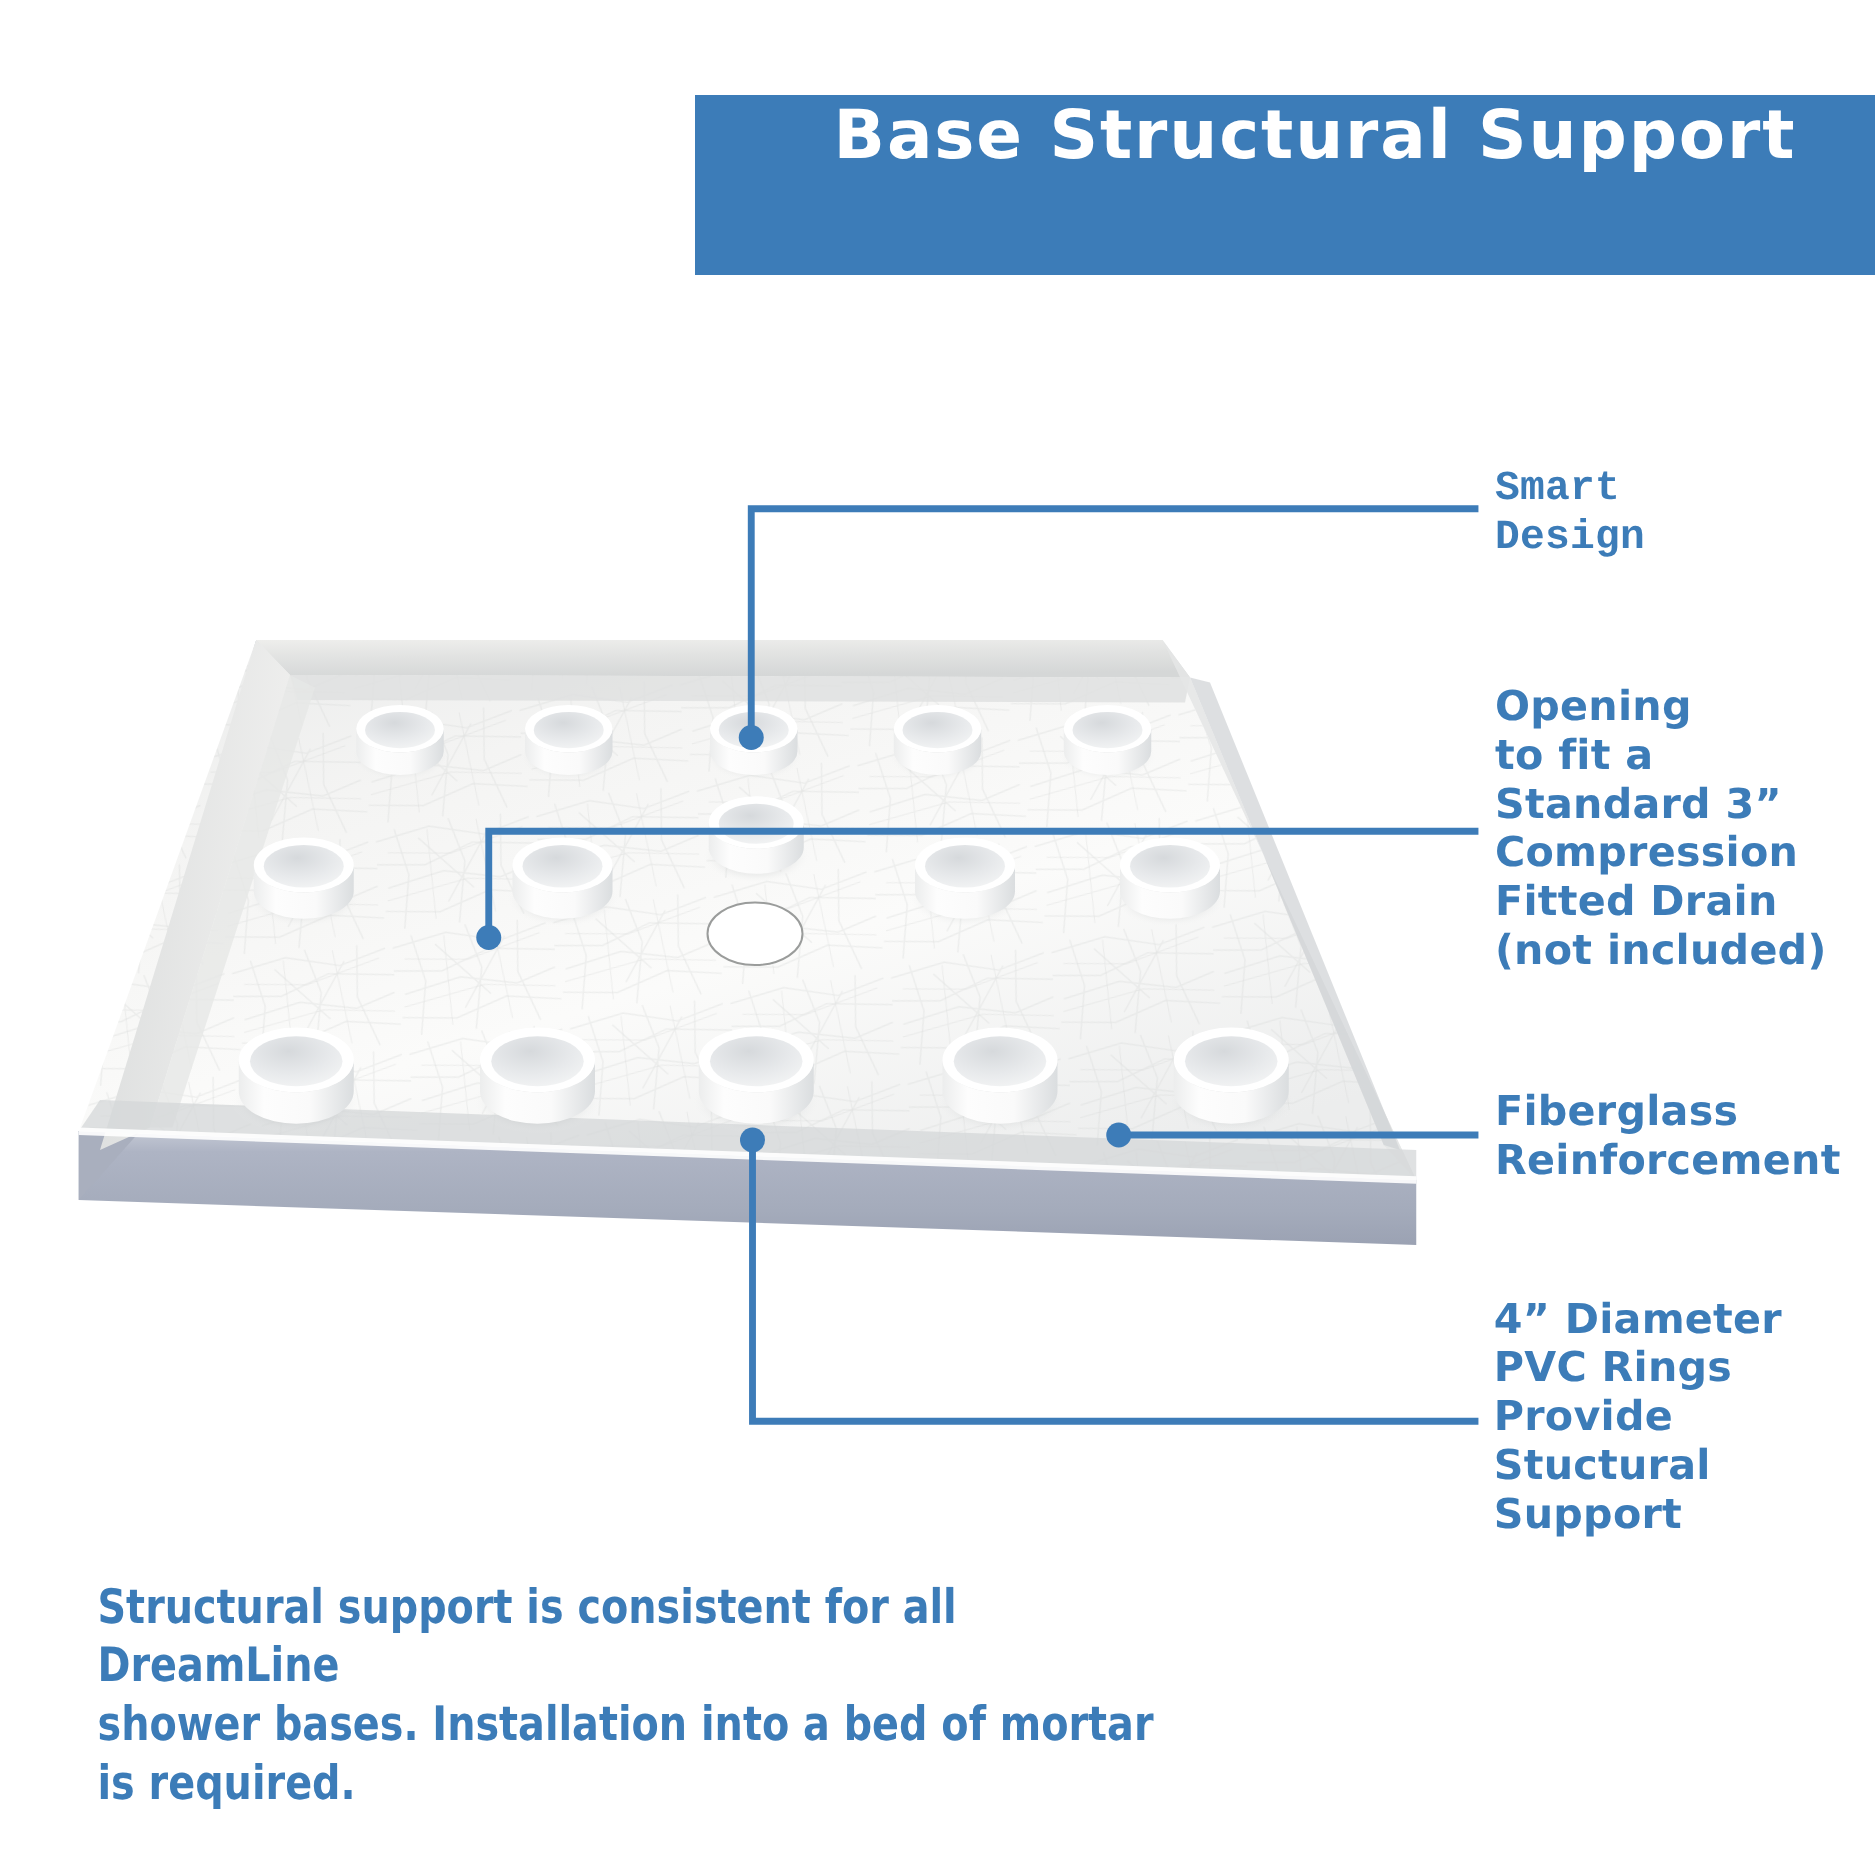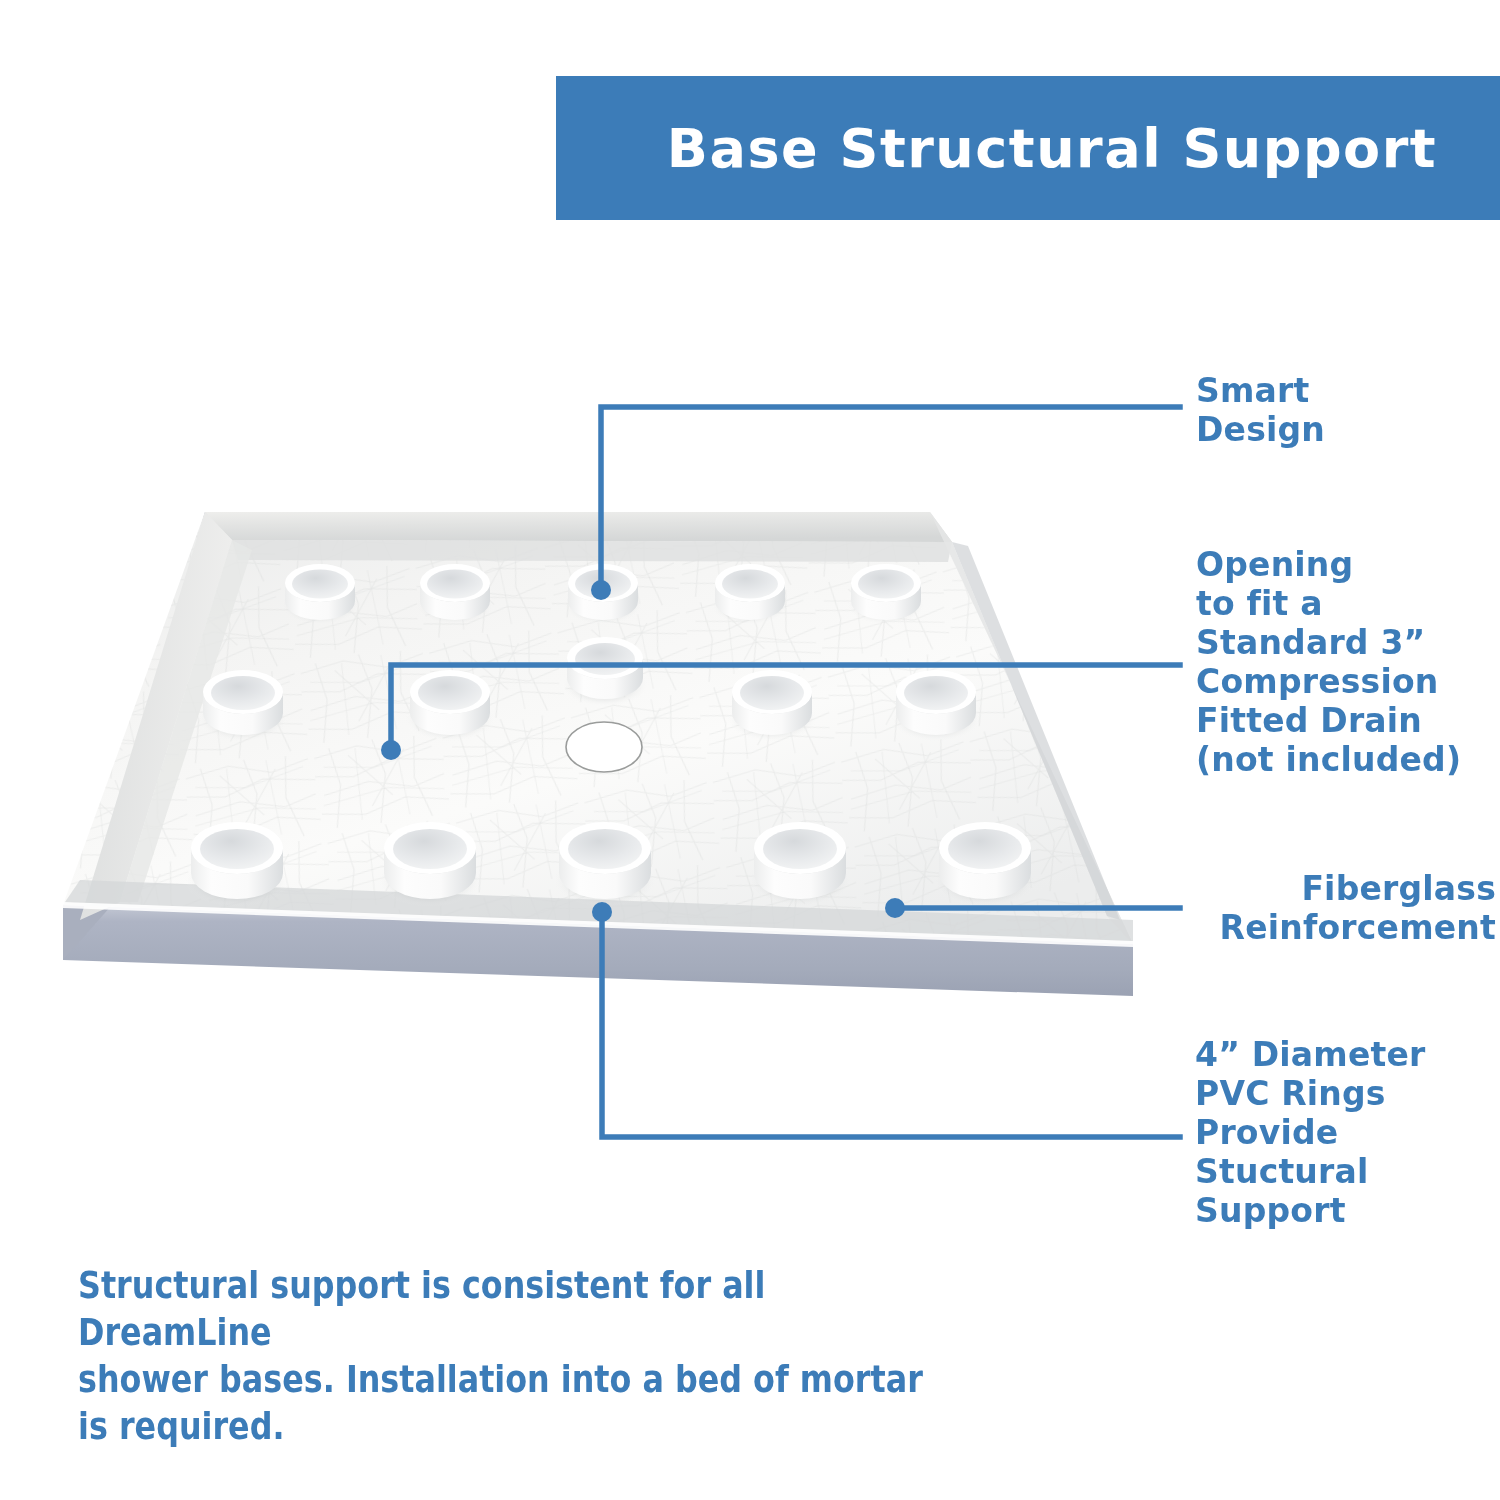--- a/index.html
+++ b/index.html
@@ -2,38 +2,38 @@
 <html><head>
 <meta charset="utf-8">
 <style>
   * { margin:0; padding:0; box-sizing:border-box; }
   html,body { width:1500px; height:1500px; background:#ffffff; overflow:hidden; }
   body { font-family:"Liberation Sans", sans-serif; position:relative; }
 
   
   .banner{
     position:absolute; left:556px; top:76px; width:944px; height:144px;
-    background:#3c7cb8; display:flex; align-items:center; justify-content:center;padding-left:48px;
+    background:#3c7cb8; display:flex; justify-content:center;padding-left:48px;
   }
   .banner-title{
     color:#ffffff; font-size:54px; font-weight:700; letter-spacing:1.5px;
     font-family:"DejaVu Sans", sans-serif; white-space:nowrap;
     text-align:center; width:100%;
   }
 
   
   .callout{
     position:absolute; color:#3c7cb8; font-weight:700;
     font-family:"DejaVu Sans", sans-serif;
     font-size:33px; line-height:39px; letter-spacing:0.2px;
     white-space:pre-line;
   }
-  .callout.c-smart   { left:1196px; top:371px;  width:300px; }
+  .callout.c-smart   { left:1196px; top:371px;  width:300px;font-family:Liberation Mono, monospace; }
   .callout.c-opening { left:1196px; top:545px;  width:305px; }
-  .callout.c-fiber   { left:1196px; top:869px;  width:300px;text-align:right; }
+  .callout.c-fiber   { left:1196px; top:869px;  width:300px; }
   .callout.c-pvc     { left:1195px; top:1035px; width:300px; }
 
   
   .footer-note{
     position:absolute; left:78px; top:1262px; width:950px;
     color:#3c7cb8; font-weight:700;
     font-family:"DejaVu Sans Condensed","DejaVu Sans", sans-serif;
     font-size:38px; line-height:47px; white-space:pre-line;
     transform:scaleX(0.93); transform-origin:left top;
   }

